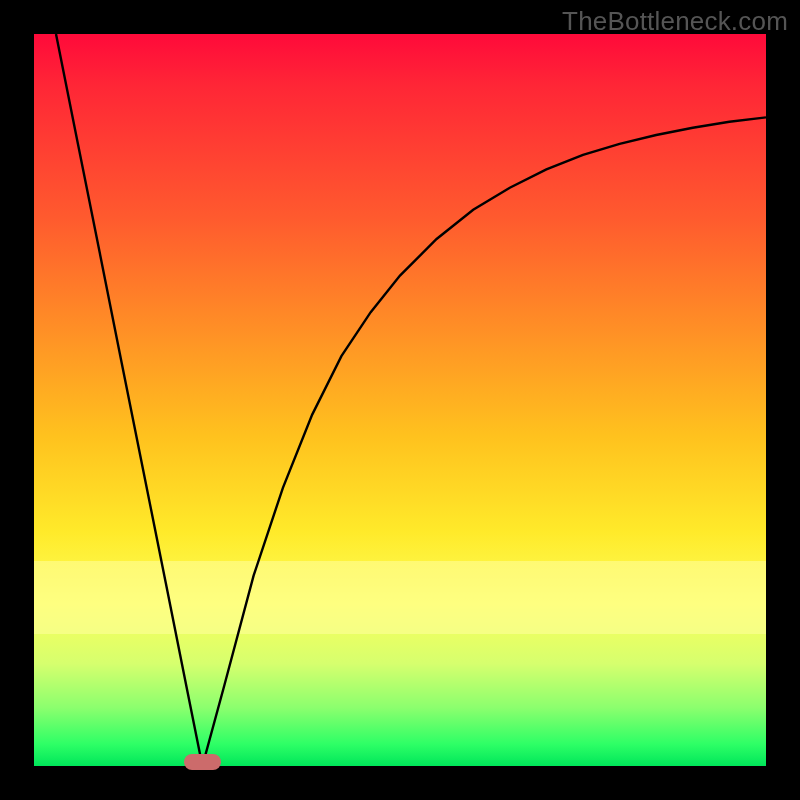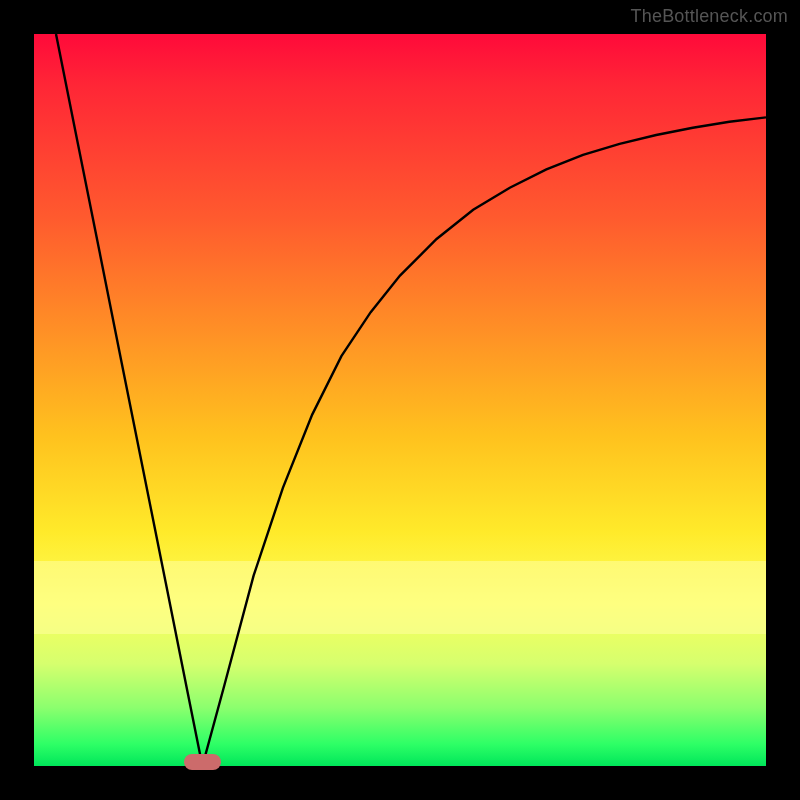--- a/index.html
+++ b/index.html
@@ -51,21 +51,21 @@
     top: 34px;
     width: 732px;
     height: 732px;
     pointer-events: none;
   }
   .watermark {
     position: absolute;
     top: 6px;
     right: 12px;
     color: #555555;
-    font-size: 18px;
+    font-size: 26px;
     letter-spacing: 0.2px;
     font-weight: 400;
   }
   .marker {
     position: absolute;
     background: #cc6b6b;
     border-radius: 9px;
   }
 </style>
 </head>

